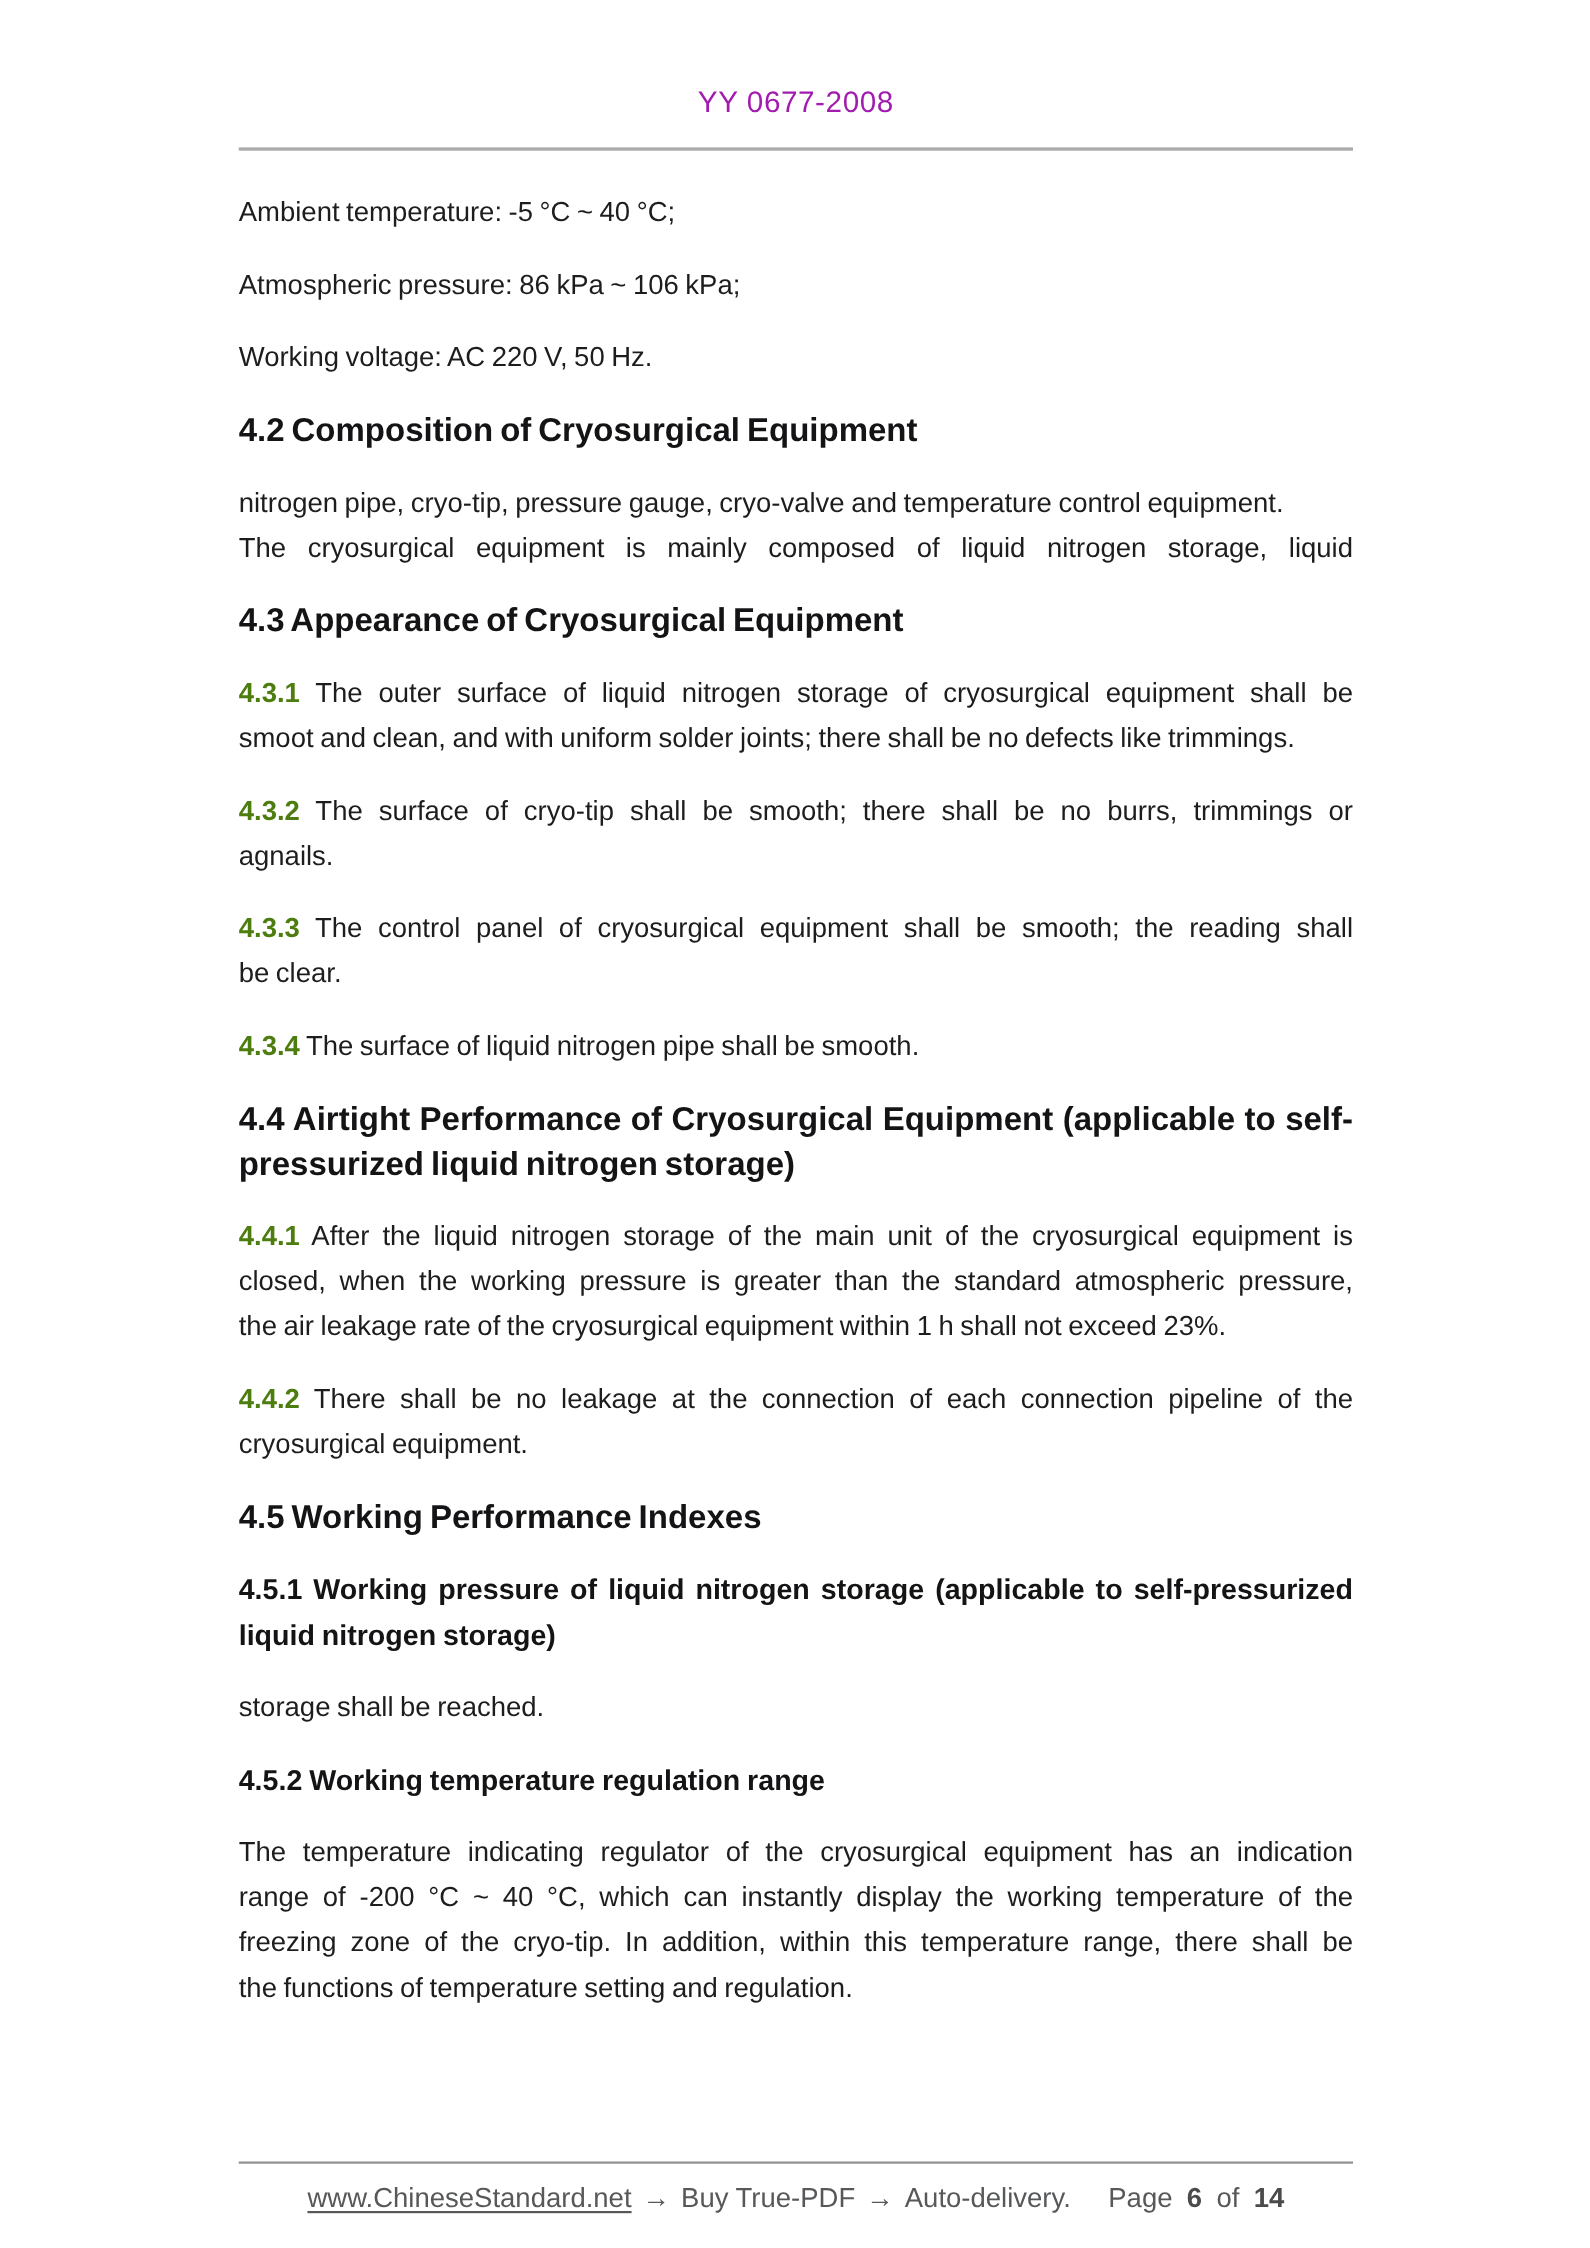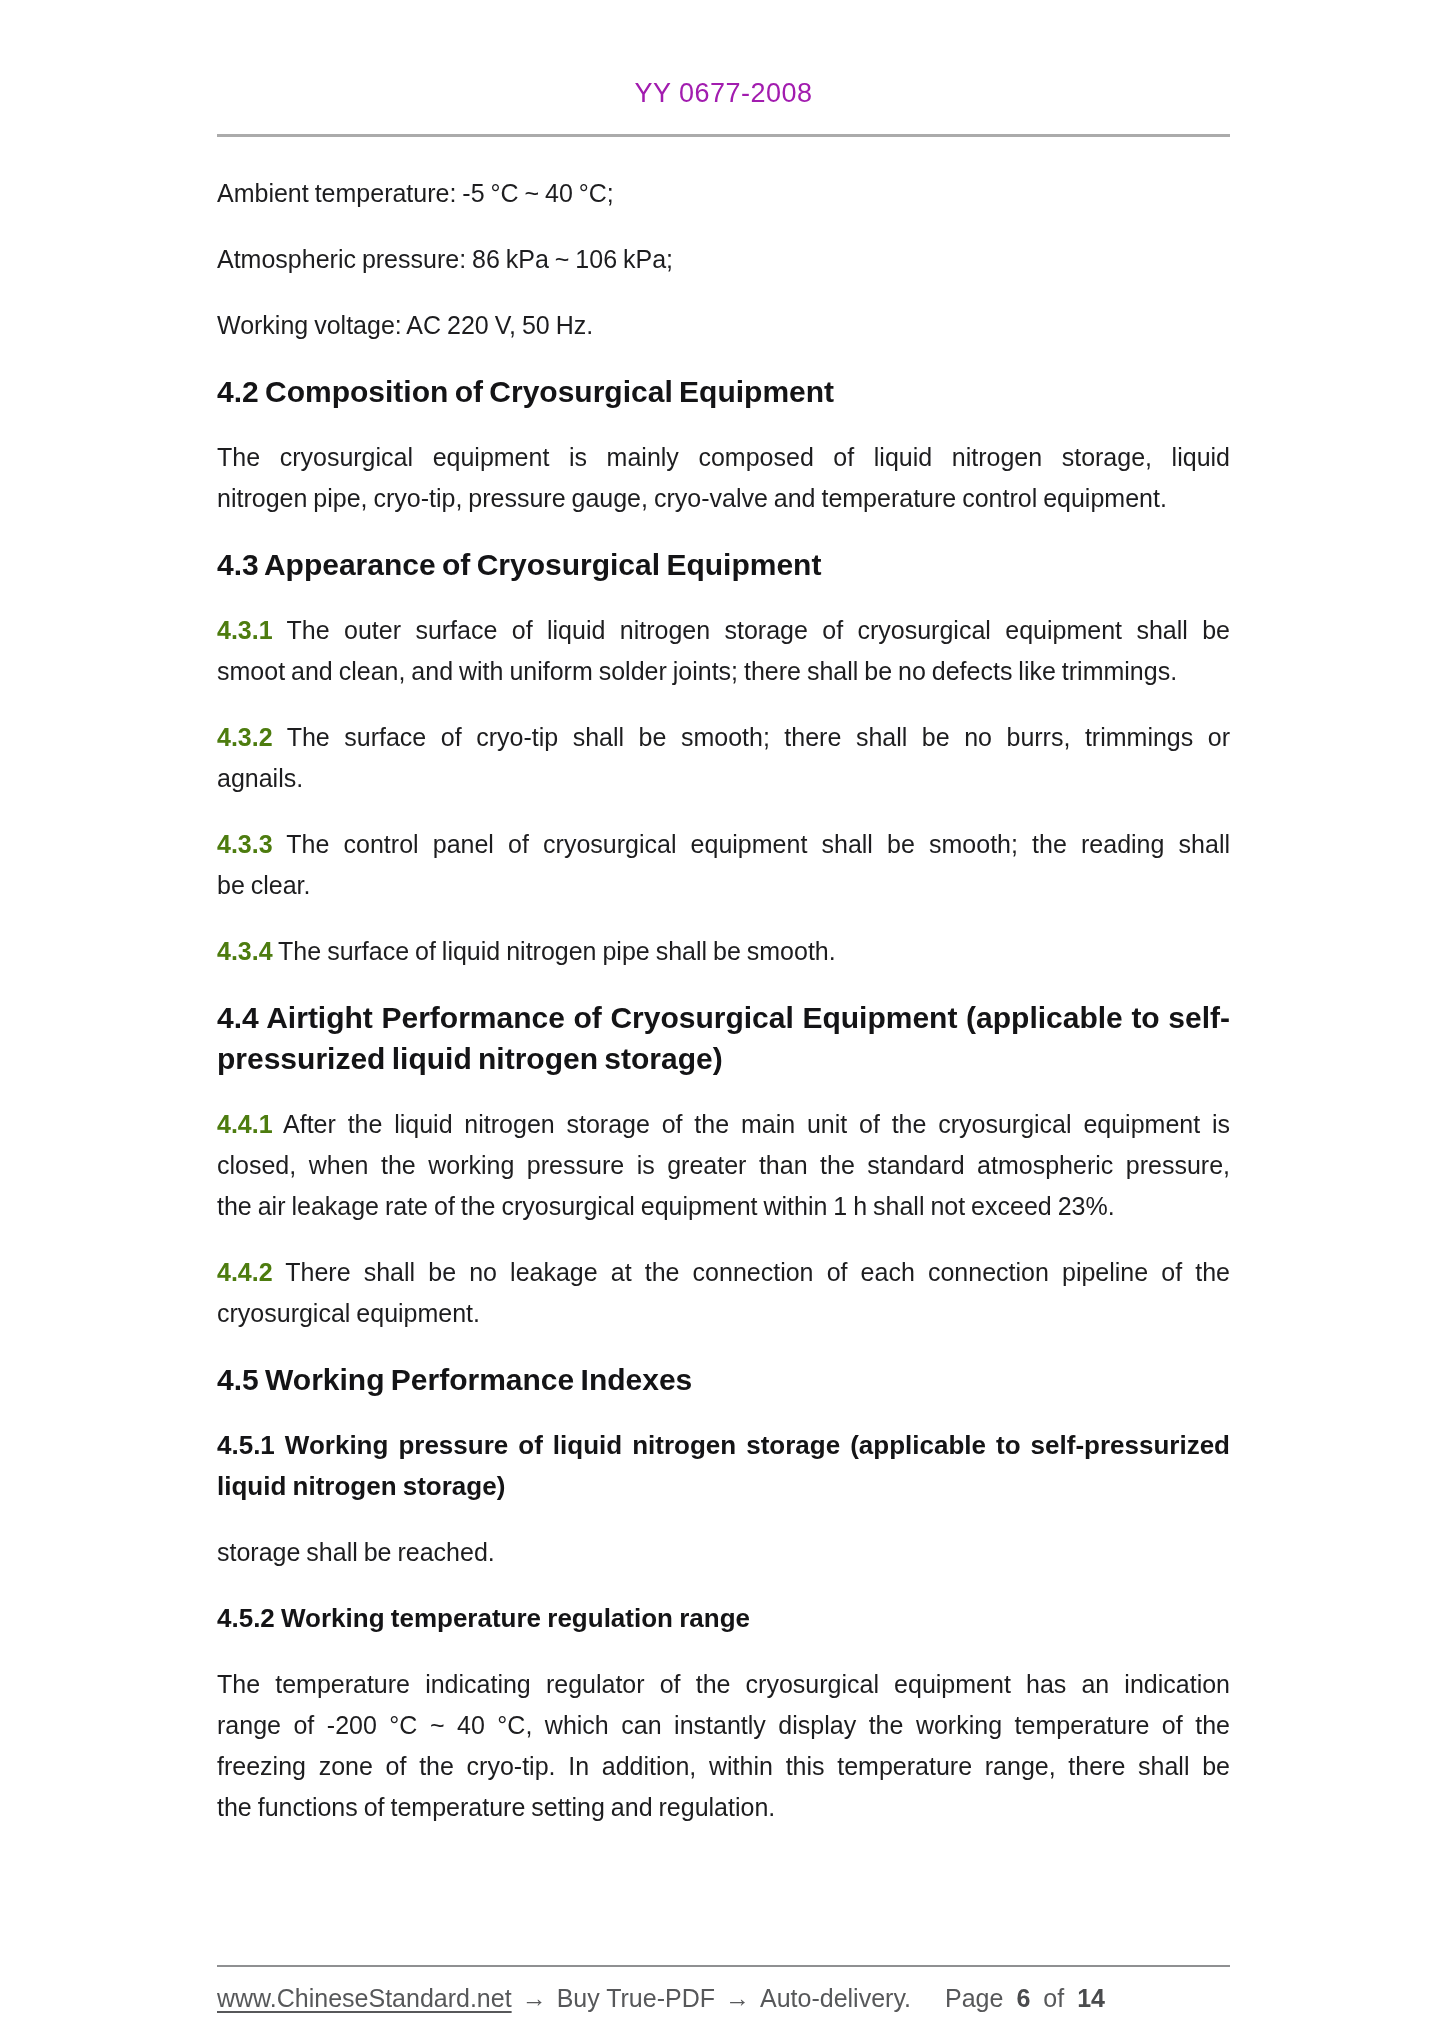--- a/index.html
+++ b/index.html
@@ -39,21 +39,21 @@
   .jl { text-align: justify; text-align-last: justify; }
   .line b, .line .b { font-weight: 700; color: #4d7c0f; }
   .h2 .line { font-size: 30px; font-weight: 700; color: #141416; word-spacing: -2px; }
   .h3 .line { font-size: 26px; font-weight: 700; color: #141416; }
   .footer {
     position: absolute;
     left: 217px; right: 215px; top: 1887px;
     border-top: 2px solid #8f9092;
     padding-top: 16px;
     display: flex;
-    justify-content: flex-start;
+    justify-content: center;
     align-items: baseline;
     font-size: 25px;
     line-height: 30px;
     color: #57585a;
     gap: 34px;
   }
   .f-site {
     text-decoration: underline;
     text-underline-offset: 4px;
     cursor: pointer;
@@ -80,22 +80,22 @@
       <div class="block p">
         <div class="line">Atmospheric pressure: 86 kPa ~ 106 kPa;</div>
       </div>
       <div class="block p">
         <div class="line">Working voltage: AC 220 V, 50 Hz.</div>
       </div>
       <div class="block h2">
         <div class="line">4.2 Composition of Cryosurgical Equipment</div>
       </div>
       <div class="block p">
+        <div class="line">nitrogen pipe, cryo-tip, pressure gauge, cryo-valve and temperature control equipment.</div>
         <div class="line jl">The cryosurgical equipment is mainly composed of liquid nitrogen storage, liquid</div>
-        <div class="line">nitrogen pipe, cryo-tip, pressure gauge, cryo-valve and temperature control equipment.</div>
       </div>
       <div class="block h2">
         <div class="line">4.3 Appearance of Cryosurgical Equipment</div>
       </div>
       <div class="block p">
         <div class="line jl"><b>4.3.1</b> The outer surface of liquid nitrogen storage of cryosurgical equipment shall be</div>
         <div class="line">smoot and clean, and with uniform solder joints; there shall be no defects like trimmings.</div>
       </div>
       <div class="block p">
         <div class="line jl"><b>4.3.2</b> The surface of cryo-tip shall be smooth; there shall be no burrs, trimmings or</div>

